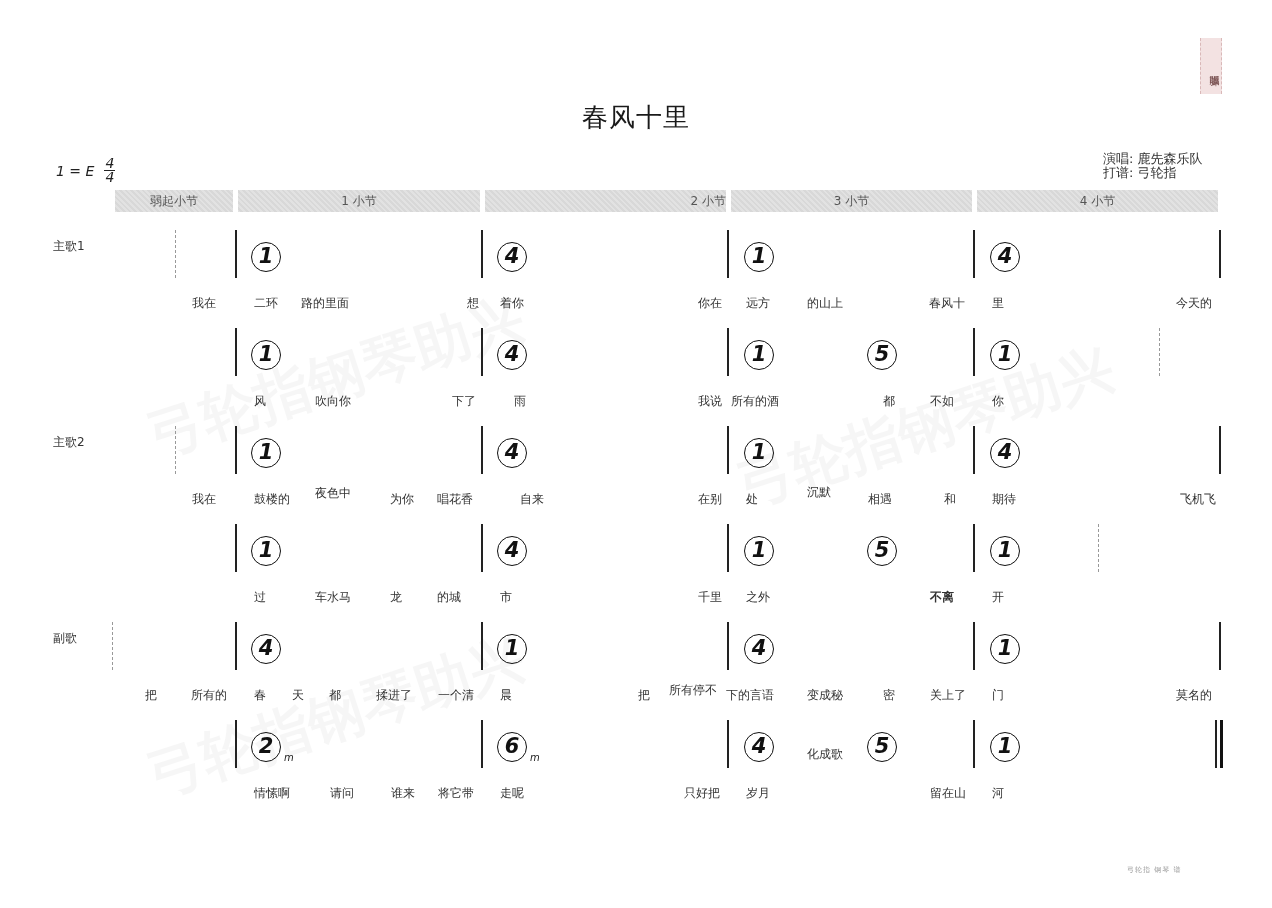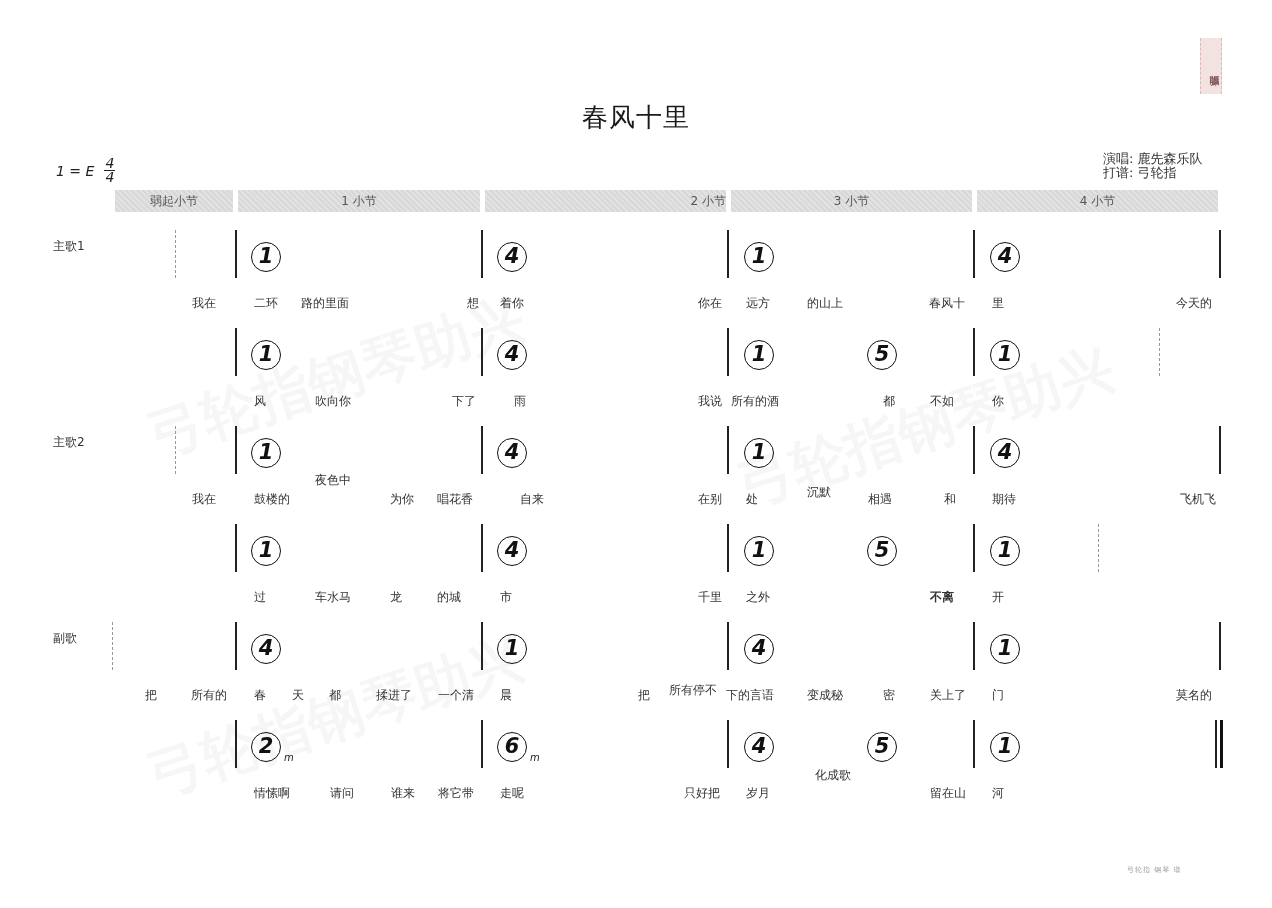--- a/index.html
+++ b/index.html
@@ -105,21 +105,21 @@
 <div class="abs bar" style="left:481px;top:426px;"></div>
 <div class="abs bar" style="left:727px;top:426px;"></div>
 <div class="abs bar" style="left:973px;top:426px;"></div>
 <div class="abs bar" style="left:1219px;top:426px;"></div>
 <div class="abs chord" style="left:251px;top:438px;">1</div>
 <div class="abs chord" style="left:497px;top:438px;">4</div>
 <div class="abs chord" style="left:744px;top:438px;">1</div>
 <div class="abs chord" style="left:990px;top:438px;">4</div>
 <div class="abs lyric" style="left:192px;top:491px;">我在</div>
 <div class="abs lyric" style="left:254px;top:491px;">鼓楼的</div>
-<div class="abs lyric" style="left:315px;top:472px;text-align:center;">夜色中</div>
+<div class="abs lyric" style="left:315px;top:485px;text-align:center;">夜色中</div>
 <div class="abs lyric" style="left:390px;top:491px;">为你</div>
 <div class="abs lyric" style="left:437px;top:491px;">唱花香</div>
 <div class="abs lyric" style="left:520px;top:491px;">自来</div>
 <div class="abs lyric" style="left:698px;top:491px;">在别</div>
 <div class="abs lyric" style="left:746px;top:491px;">处</div>
 <div class="abs lyric" style="left:807px;top:484px;">沉默</div>
 <div class="abs lyric" style="left:868px;top:491px;">相遇</div>
 <div class="abs lyric" style="left:944px;top:491px;">和</div>
 <div class="abs lyric" style="left:992px;top:491px;">期待</div>
 <div class="abs lyric" style="left:1180px;top:491px;">飞机飞</div>
@@ -184,17 +184,17 @@
 <div class="abs chord" style="left:744px;top:732px;">4</div>
 <div class="abs chord" style="left:867px;top:732px;">5</div>
 <div class="abs chord" style="left:990px;top:732px;">1</div>
 <div class="abs lyric" style="left:254px;top:785px;">情愫啊</div>
 <div class="abs lyric" style="left:330px;top:785px;">请问</div>
 <div class="abs lyric" style="left:391px;top:785px;">谁来</div>
 <div class="abs lyric" style="left:438px;top:785px;">将它带</div>
 <div class="abs lyric" style="left:500px;top:785px;">走呢</div>
 <div class="abs lyric" style="left:684px;top:785px;">只好把</div>
 <div class="abs lyric" style="left:746px;top:785px;">岁月</div>
-<div class="abs lyric" style="left:807px;top:767px;margin-left:8px;">化成歌</div>
+<div class="abs lyric" style="left:807px;top:746px;">化成歌</div>
 <div class="abs lyric" style="left:930px;top:785px;">留在山</div>
 <div class="abs lyric" style="left:992px;top:785px;">河</div>
 
 <div class="abs footer">弓轮指 钢琴 谱</div>
 
 </body></html>

